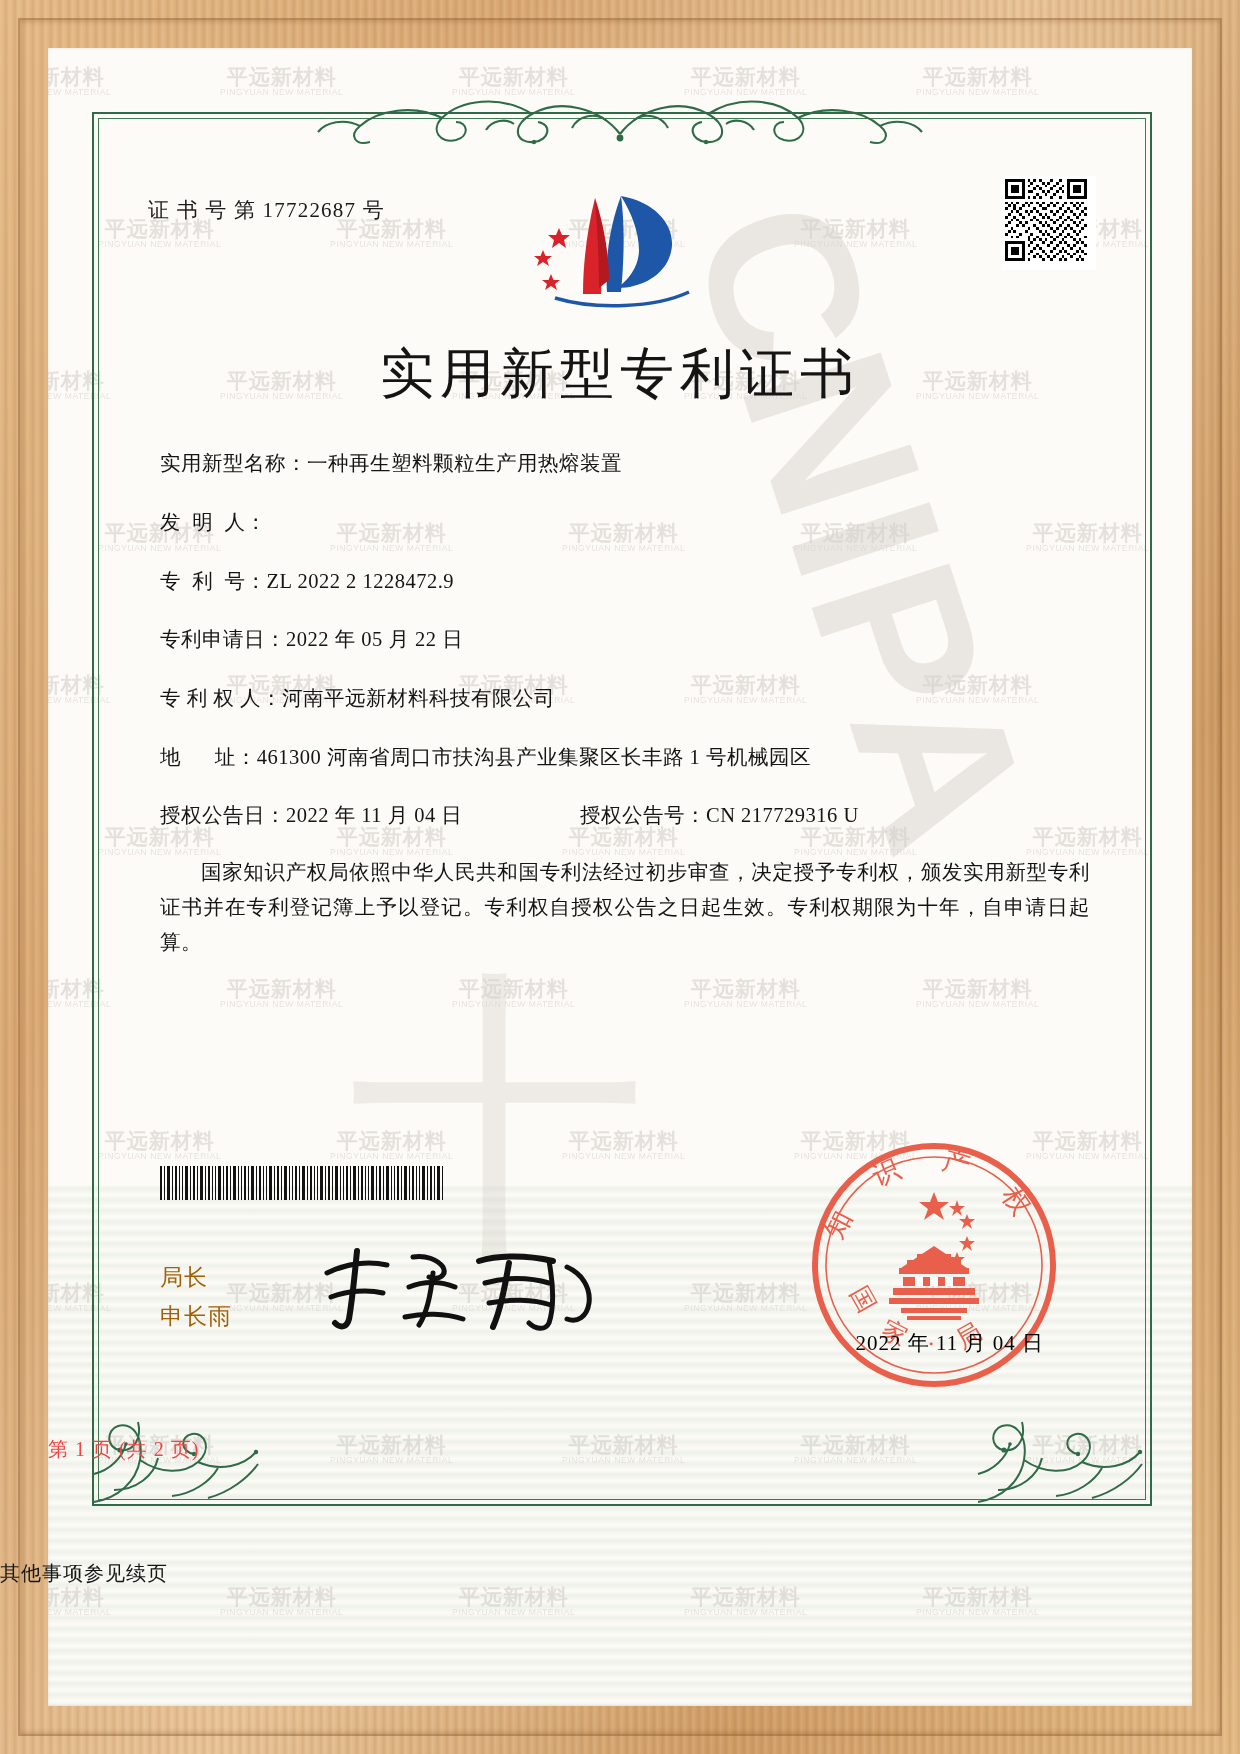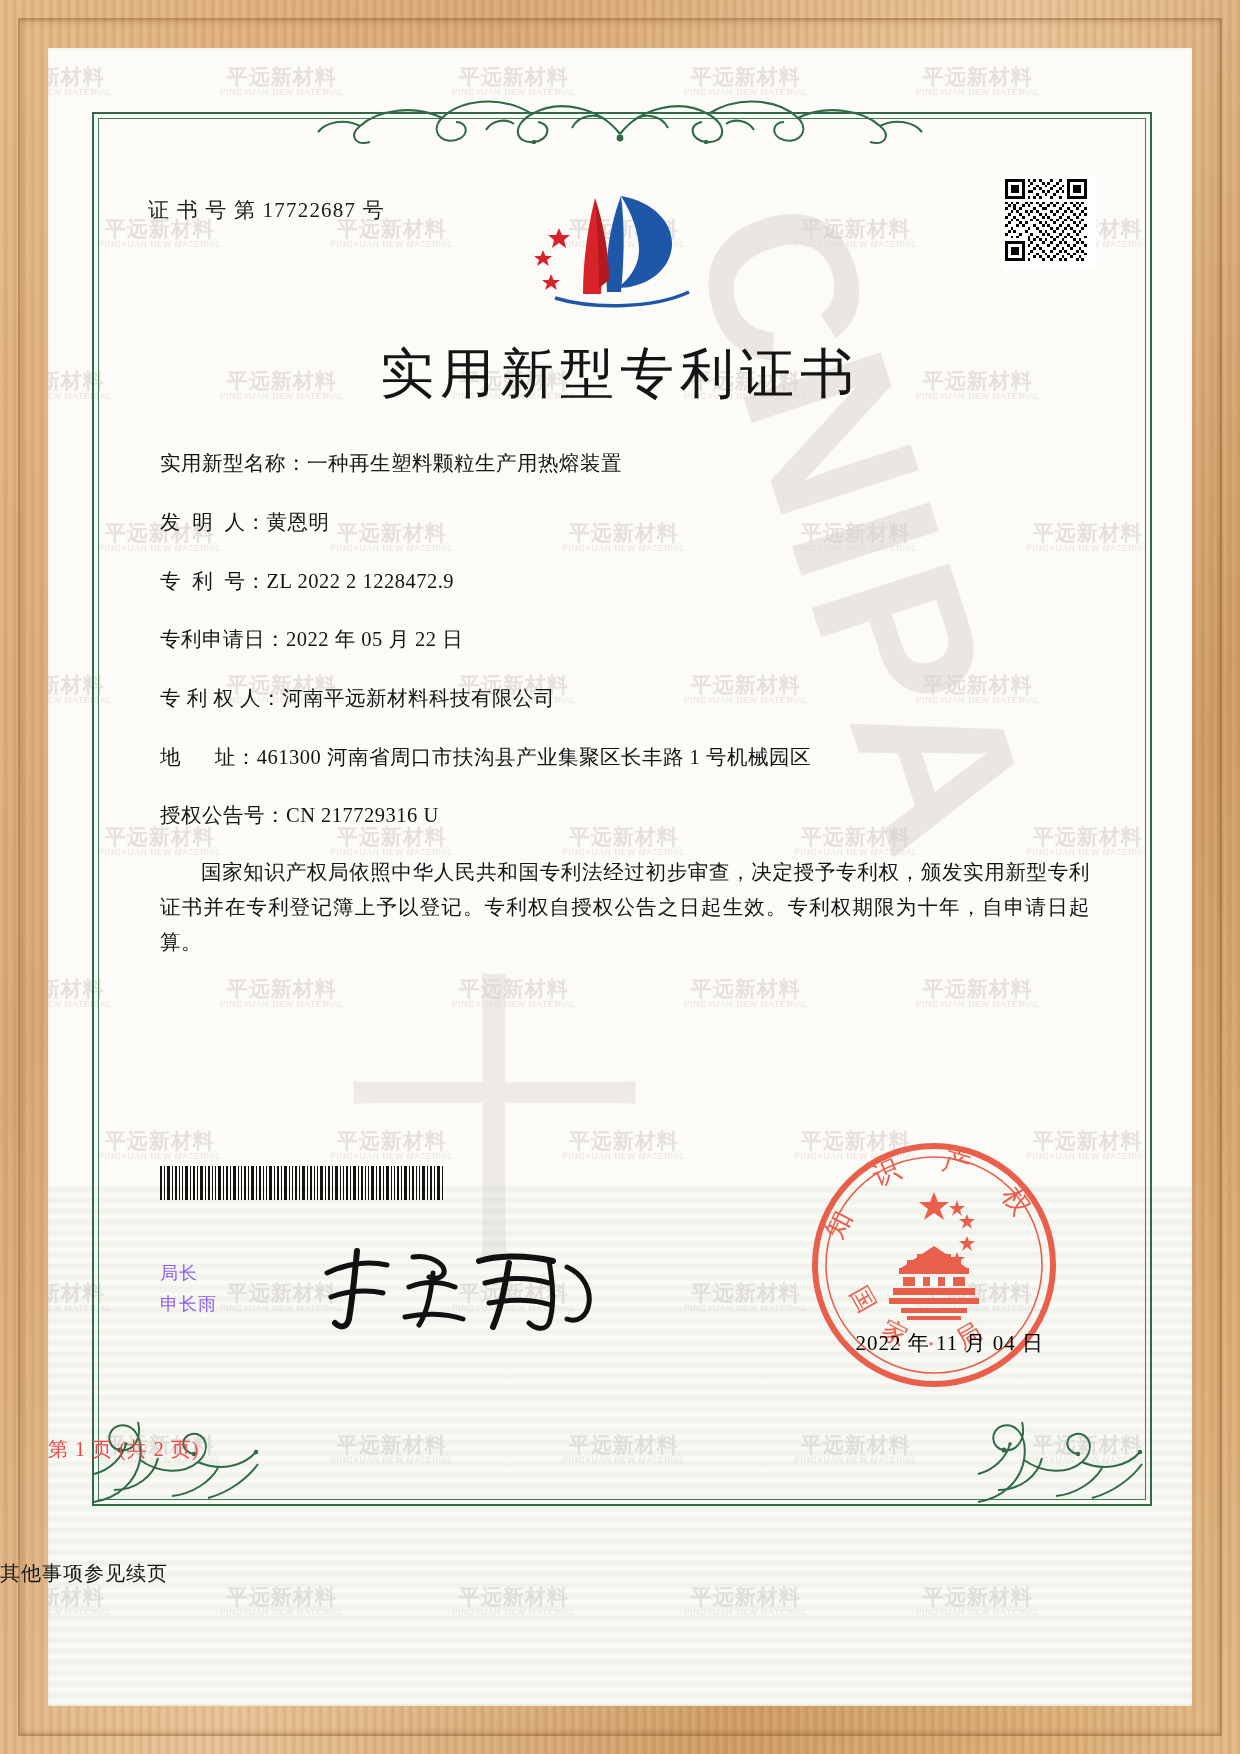--- a/index.html
+++ b/index.html
@@ -245,23 +245,23 @@
     left: 112px;
     top: 1118px;
     height: 34px;
     width: 300px;
   }
 
   .director-block {
     position: absolute;
     left: 112px;
     top: 1210px;
-    font-size: 18px;
+    font-size: 23px;
     line-height: 1.7;
-    color: #8b5cf6;
+    color: #a16207;
     letter-spacing: 1px;
   }
 
   .signature {
     position: absolute;
     left: 265px;
     top: 1195px;
     width: 290px;
     height: 90px;
   }
@@ -854,39 +854,41 @@
 
     <div class="title">实用新型专利证书</div>
 
     <div class="fields" id="fields-host">
       <div class="field-row">
           <span class="field-label">实用新型名称：</span>
           <span class="field-value">一种再生塑料颗粒生产用热熔装置</span>
         </div>
         <div class="field-row">
           <span class="field-label">发  明  人：</span>
-          <span class="field-value">黄恩明</span>
         </div>
         <div class="field-row">
           <span class="field-label">专  利  号：</span>
           <span class="field-value">ZL 2022 2 1228472.9</span>
         </div>
         <div class="field-row">
           <span class="field-label">专利申请日：</span>
           <span class="field-value">2022 年 05 月 22 日</span>
         </div>
         <div class="field-row">
           <span class="field-label">专 利 权 人：</span>
           <span class="field-value">河南平远新材料科技有限公司</span>
         </div>
         <div class="field-row">
           <span class="field-label">地      址：</span>
           <span class="field-value">461300 河南省周口市扶沟县产业集聚区长丰路 1 号机械园区</span>
         </div>
         <div class="pubrow">
+        <div class="left">
+          <span>授权公告日：</span><span>2022 年 11 月 04 日</span>
+        </div>
         <div class="right">
           <span>授权公告号：</span><span>CN 217729316 U</span>
         </div>
       </div>
       <div class="para">国家知识产权局依照中华人民共和国专利法经过初步审查，决定授予专利权，颁发实用新型专利证书并在专利登记簿上予以登记。专利权自授权公告之日起生效。专利权期限为十年，自申请日起算。</div>
     </div>
 
     <svg class="barcode" viewBox="0 0 300 34" preserveAspectRatio="none">
       <g fill="#111">
         <rect x="0" y="0" width="2" height="34"></rect>

